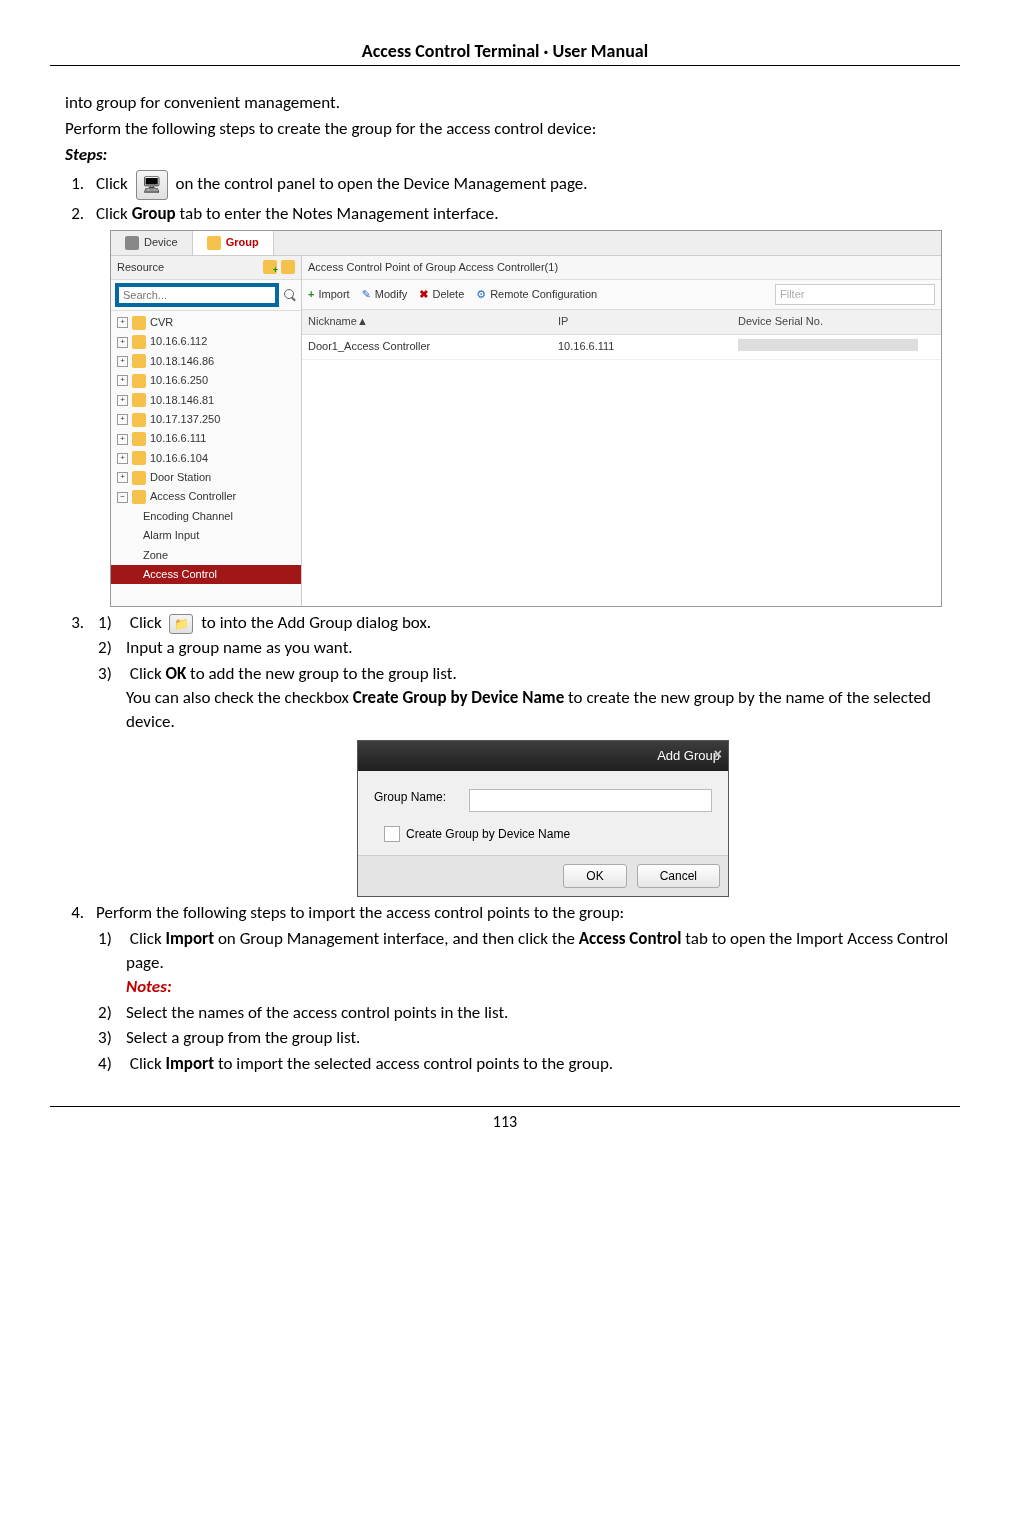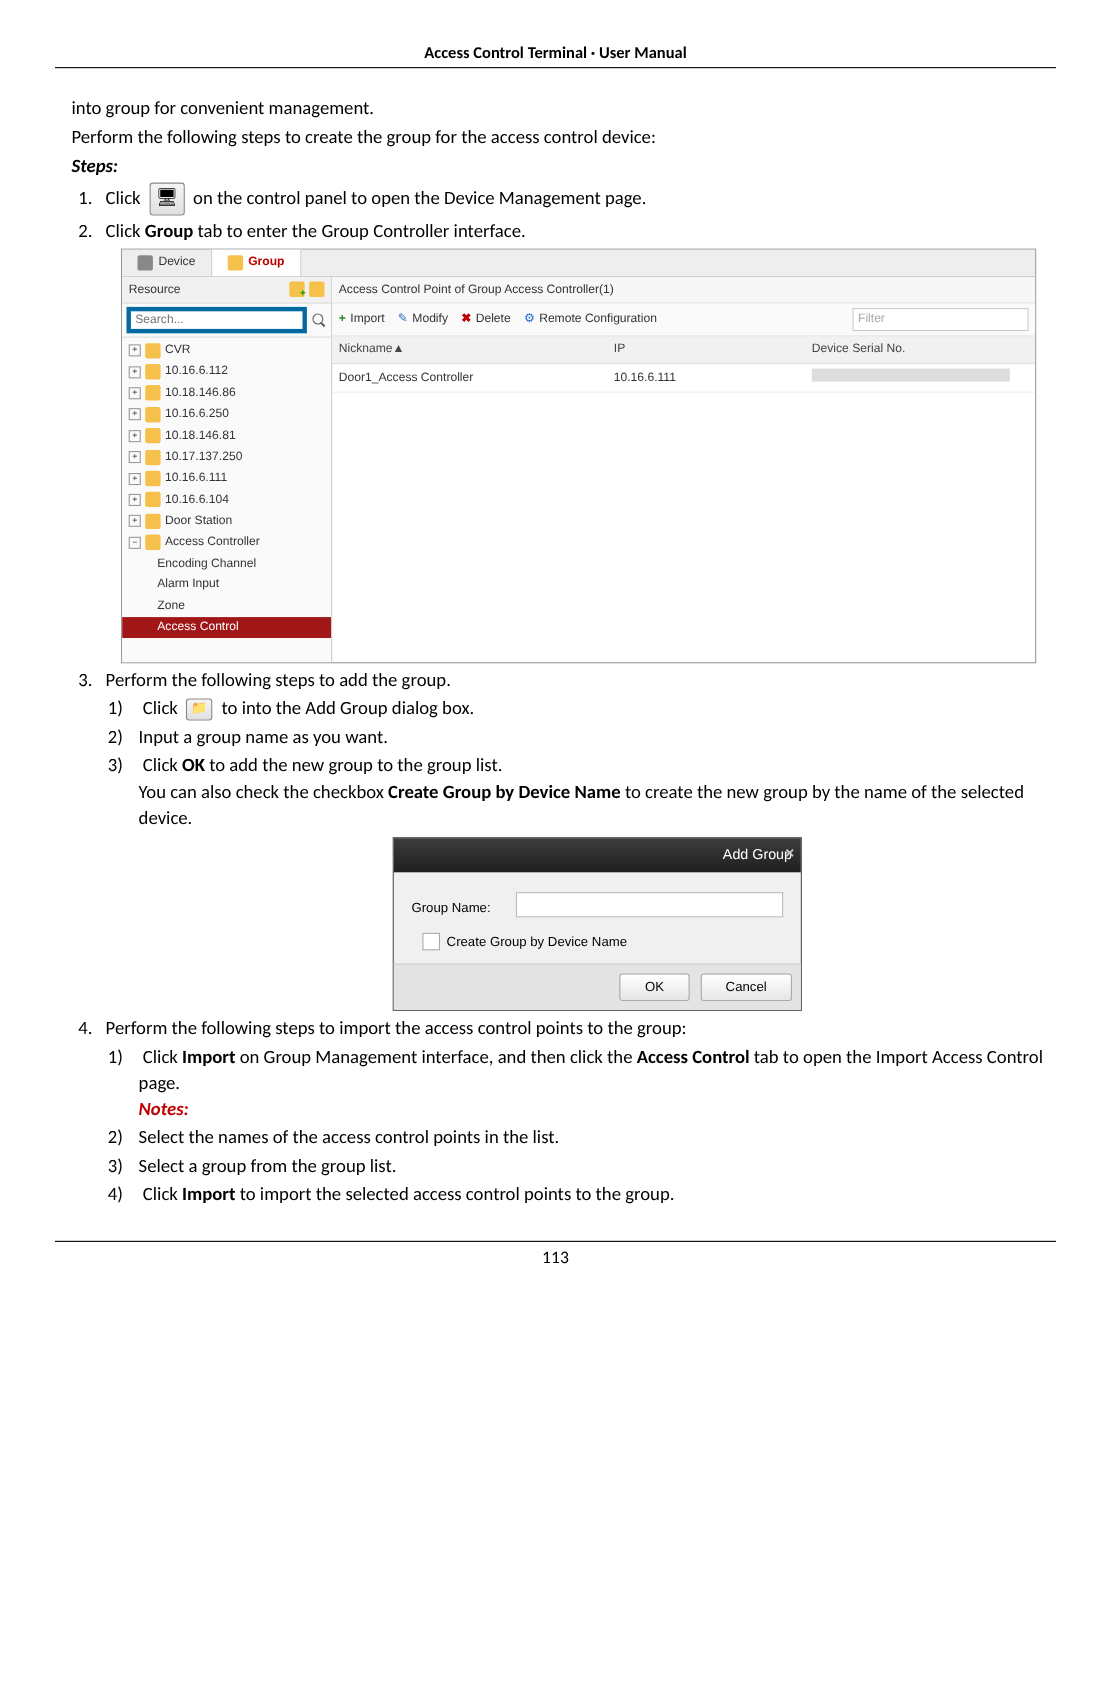--- a/index.html
+++ b/index.html
@@ -8,21 +8,21 @@
     color: #000;
     margin: 0;
     padding: 40px 50px 30px 50px;
     width: 1010px;
     box-sizing: border-box;
     background: #fff;
   }
   .header-title {
     text-align: center;
     font-weight: bold;
-    font-size: 15px;
+    font-size: 18px;
     margin-bottom: 3px;
   }
   .header-line {
     border: none;
     border-top: 1.5px solid #000;
     margin: 0 0 25px 0;
   }
   .footer-line {
     border: none;
     border-top: 1.5px solid #000;
@@ -243,21 +243,21 @@
   .dlg-close {
     position: absolute;
     right: 6px; top: 4px;
     color: #ccc;
     font-weight: bold;
     font-size: 14px;
   }
   .dlg-body {
     padding: 18px 16px 12px 16px;
   }
-  .dlg-row { display: flex; align-items: flex-end; margin-bottom: 14px; }
+  .dlg-row { display: flex; align-items: flex-start; margin-bottom: 14px; }
   .dlg-row label { width: 95px; }
   .dlg-row input[type=text] {
     flex: 1;
     border: 1px solid #bbb;
     padding: 3px 4px;
     background: #fff;
   }
   .dlg-check { display: flex; align-items: center; gap: 6px; margin-left: 10px; }
   .dlg-check .cb {
     width: 14px; height: 14px; border: 1px solid #aaa; background: #fff;
@@ -289,21 +289,21 @@
 <p class="steps-label">Steps:</p>
 
 <ol class="main-list">
   <li>
     <span>Click </span>
     <span class="inline-icon"><span class="glyph">🖥</span></span>
     <span> on the control panel to open the Device Management page.</span>
   </li>
 
   <li>
-    <span>Click </span><b>Group</b><span> tab to enter the Group Controller interface.</span>
+    <span>Click </span><b>Group</b><span> tab to enter the Notes Management interface.</span>
 
     
     <div class="gm-shot">
       <div class="gm-tabs">
         <div class="gm-tab">
           <span class="mini-icon" style="background:#888;"></span>
           <span>Device</span>
         </div>
         <div class="gm-tab active">
           <span class="mini-icon folder"></span>
@@ -419,21 +419,20 @@
             <div class="col-ip">10.16.6.111</div>
             <div class="col-sn"><span class="redact"></span></div>
           </div>
           <div class="gm-empty"></div>
         </div>
       </div>
     </div>
   </li>
 
   <li>
-    <span>Perform the following steps to add the group.</span>
     <ol class="sub-list">
       <li>
         <span>Click </span>
         <span class="inline-icon small"><span class="glyph" style="font-size:12px;">📁</span></span>
         <span> to into the Add Group dialog box.</span>
       </li>
       <li>Input a group name as you want.</li>
       <li>
         <span>Click </span><b>OK</b><span> to add the new group to the group list.</span><br>
         <span>You can also check the checkbox </span><b>Create Group by Device Name</b><span> to create the new group by the name of the selected device.</span>

